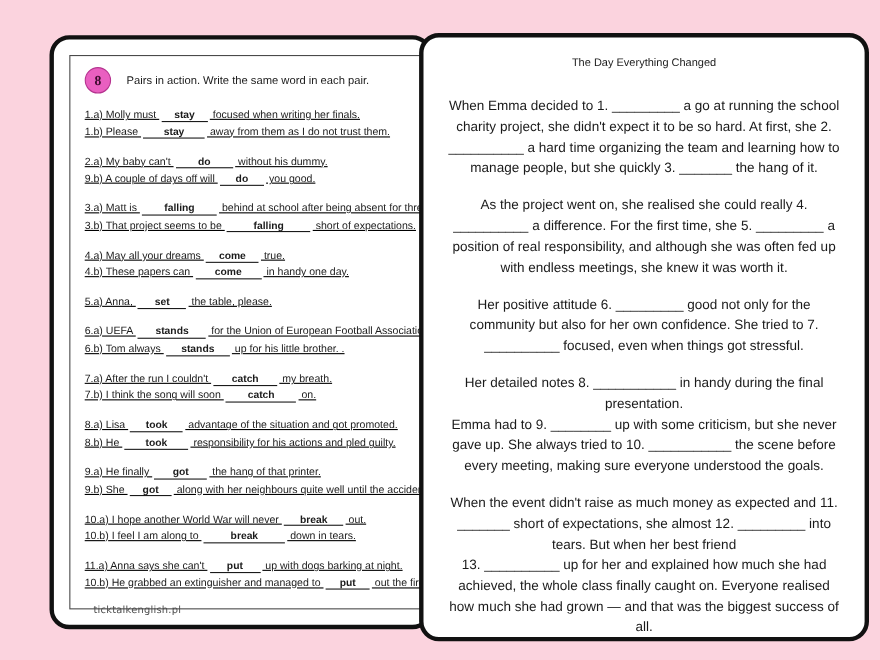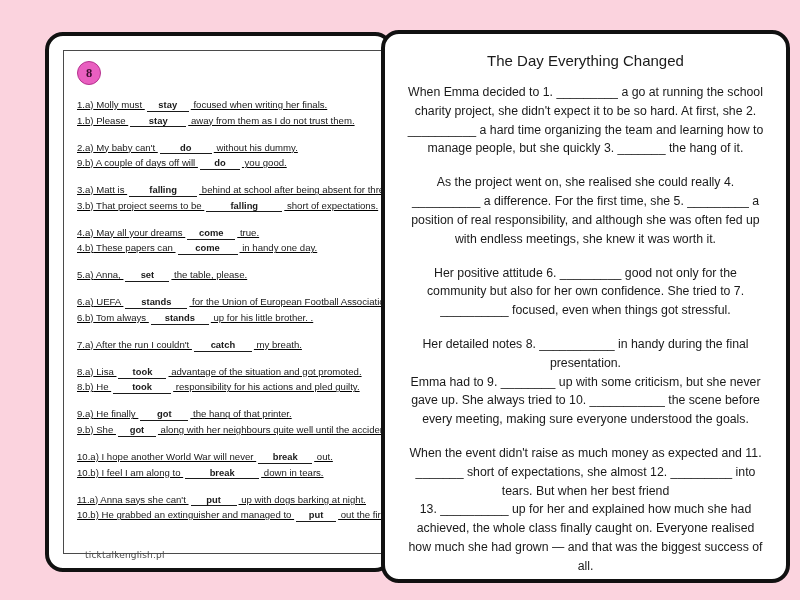--- a/index.html
+++ b/index.html
@@ -122,42 +122,43 @@
     background: #ffffff;
     border: 4px solid #111111;
     border-radius: 18px;
     box-sizing: border-box;
     z-index: 2;
     padding: 18px 20px 10px 20px;
     overflow: hidden;
   }
   #story-title {
     text-align: center;
-    font-size: 15px;
-    color: #1a1a1a;
-    margin-bottom: 14px;
+    font-size: 10px;
+    color: #1a1a1a;
+    margin-bottom: 24px;
   }
   .story-para {
     font-size: 12.3px;
     line-height: 1.53;
     color: #1a1a1a;
     margin: 0 0 15px 0;
     text-align: center;
   }
   .story-para:last-child { margin-bottom: 0; }
 </style>
 </head>
 <body>
 
 <div id="left-card">
   <div id="left-frame">
     <div id="left-inner">
 
       <div class="ex-header">
         <div class="badge">8</div>
+        <div class="ex-instruction">Pairs in action. Write the same word in each pair.</div>
       </div>
 
       <div id="pairs-container">
           <div class="pair-group">
             <div class="q-line"><span>1.a)</span><span> Molly must </span><span class="blank" style="width: 42px;">stay</span><span> focused when writing her finals.</span></div>
             <div class="q-line"><span>1.b)</span><span> Please </span><span class="blank" style="width: 56px;">stay</span><span> away from them as I do not trust them.</span></div>
           </div>
           <div class="pair-group">
             <div class="q-line"><span>2.a)</span><span> My baby can't </span><span class="blank" style="width: 52px;">do</span><span> without his dummy.</span></div>
             <div class="q-line"><span>9.b)</span><span> A couple of days off will </span><span class="blank" style="width: 40px;">do</span><span> you good.</span></div>
@@ -172,20 +173,21 @@
           </div>
           <div class="pair-group">
             <div class="q-line"><span>5.a)</span><span> Anna, </span><span class="blank" style="width: 44px;">set</span><span> the table, please.</span></div>
           </div>
           <div class="pair-group">
             <div class="q-line"><span>6.a)</span><span> UEFA </span><span class="blank" style="width: 62px;">stands</span><span> for the Union of European Football Association.</span></div>
             <div class="q-line"><span>6.b)</span><span> Tom always </span><span class="blank" style="width: 58px;">stands</span><span> up for his little brother. .</span></div>
           </div>
           <div class="pair-group">
             <div class="q-line"><span>7.a)</span><span> After the run I couldn't </span><span class="blank" style="width: 58px;">catch</span><span> my breath.</span></div>
+            <div class="q-line"><span>7.b)</span><span> I think the song will soon </span><span class="blank" style="width: 64px;">catch</span><span> on.</span></div>
           </div>
           <div class="pair-group">
             <div class="q-line"><span>8.a)</span><span> Lisa </span><span class="blank" style="width: 48px;">took</span><span> advantage of the situation and got promoted.</span></div>
             <div class="q-line"><span>8.b)</span><span> He </span><span class="blank" style="width: 58px;">took</span><span> responsibility for his actions and pled guilty.</span></div>
           </div>
           <div class="pair-group">
             <div class="q-line"><span>9.a)</span><span> He finally </span><span class="blank" style="width: 48px;">got</span><span> the hang of that printer.</span></div>
             <div class="q-line"><span>9.b)</span><span> She </span><span class="blank" style="width: 38px;">got</span><span> along with her neighbours quite well until the accident.</span></div>
           </div>
           <div class="pair-group">

